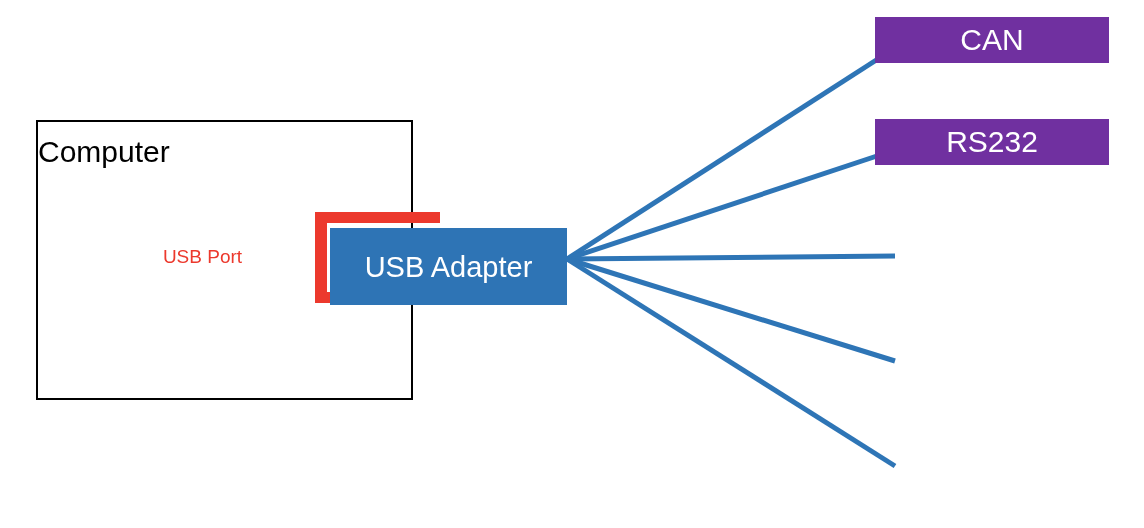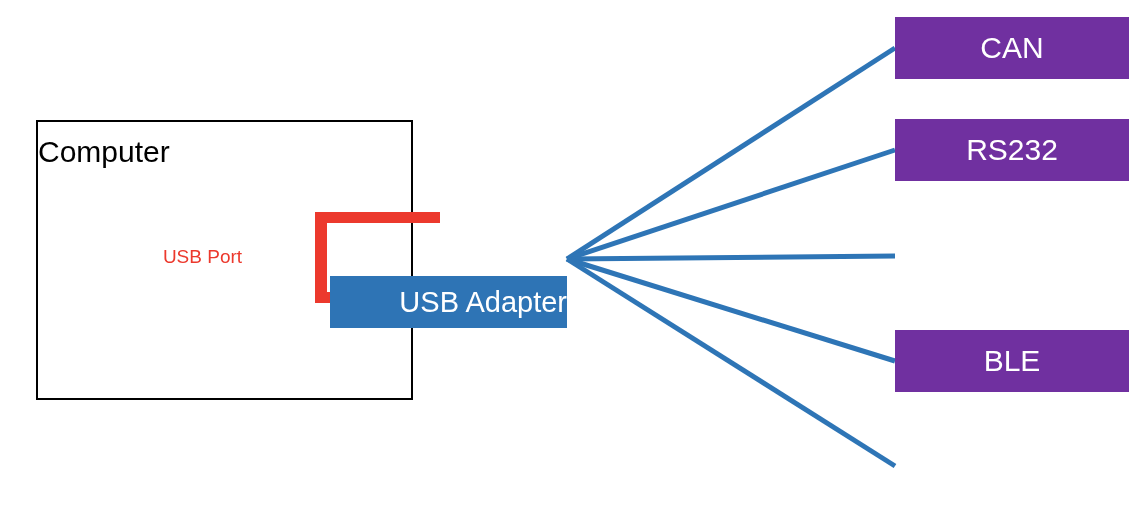--- a/index.html
+++ b/index.html
@@ -61,39 +61,38 @@
     z-index: 3;
   }
   .bracket-v    { left: 315px; top: 212px; width: 12px;  height: 91px; }
   .bracket-top  { left: 315px; top: 212px; width: 125px; height: 11px; }
   .bracket-bot  { left: 315px; top: 292px; width: 125px; height: 11px; }
   .adapter-box {
     position: absolute;
     left: 330px;
     top: 228px;
     width: 237px;
-    height: 52px;
+    height: 77px;
     background: var(--usb-adapter-fill, #2E74B5);
     z-index: 3;
     display: flex;
     align-items: center;
-    justify-content: flex-end;
-    margin-top: 48px;
+    justify-content: center;
   }
   .adapter-label {
     color: var(--usb-adapter-text, #ffffff);
     font-size: 29px;
     line-height: 62px;
     white-space: nowrap;
   }
   .peripheral {
     position: absolute;
-    left: 895px;
+    left: 875px;
     width: 234px;
-    height: 62px;
+    height: 46px;
     background: var(--peripheral-fill, #7030A0);
     z-index: 2;
     display: flex;
     align-items: center;
     justify-content: center;
   }
   .peripheral-label {
     color: var(--peripheral-text, #ffffff);
     font-size: 30px;
     line-height: 62px;
@@ -128,17 +127,14 @@
   <div class="adapter-box" id="adapter">
     <span class="adapter-label">USB Adapter</span>
   </div>
 
   <div class="peripheral" style="top:17px">
     <span class="peripheral-label">CAN</span>
   </div>
   <div class="peripheral" style="top:119px">
     <span class="peripheral-label">RS232</span>
   </div>
-  <div class="peripheral" style="top:330px">
-    <span class="peripheral-label">BLE</span>
-  </div>
 
 </div>
 
 </body></html>

